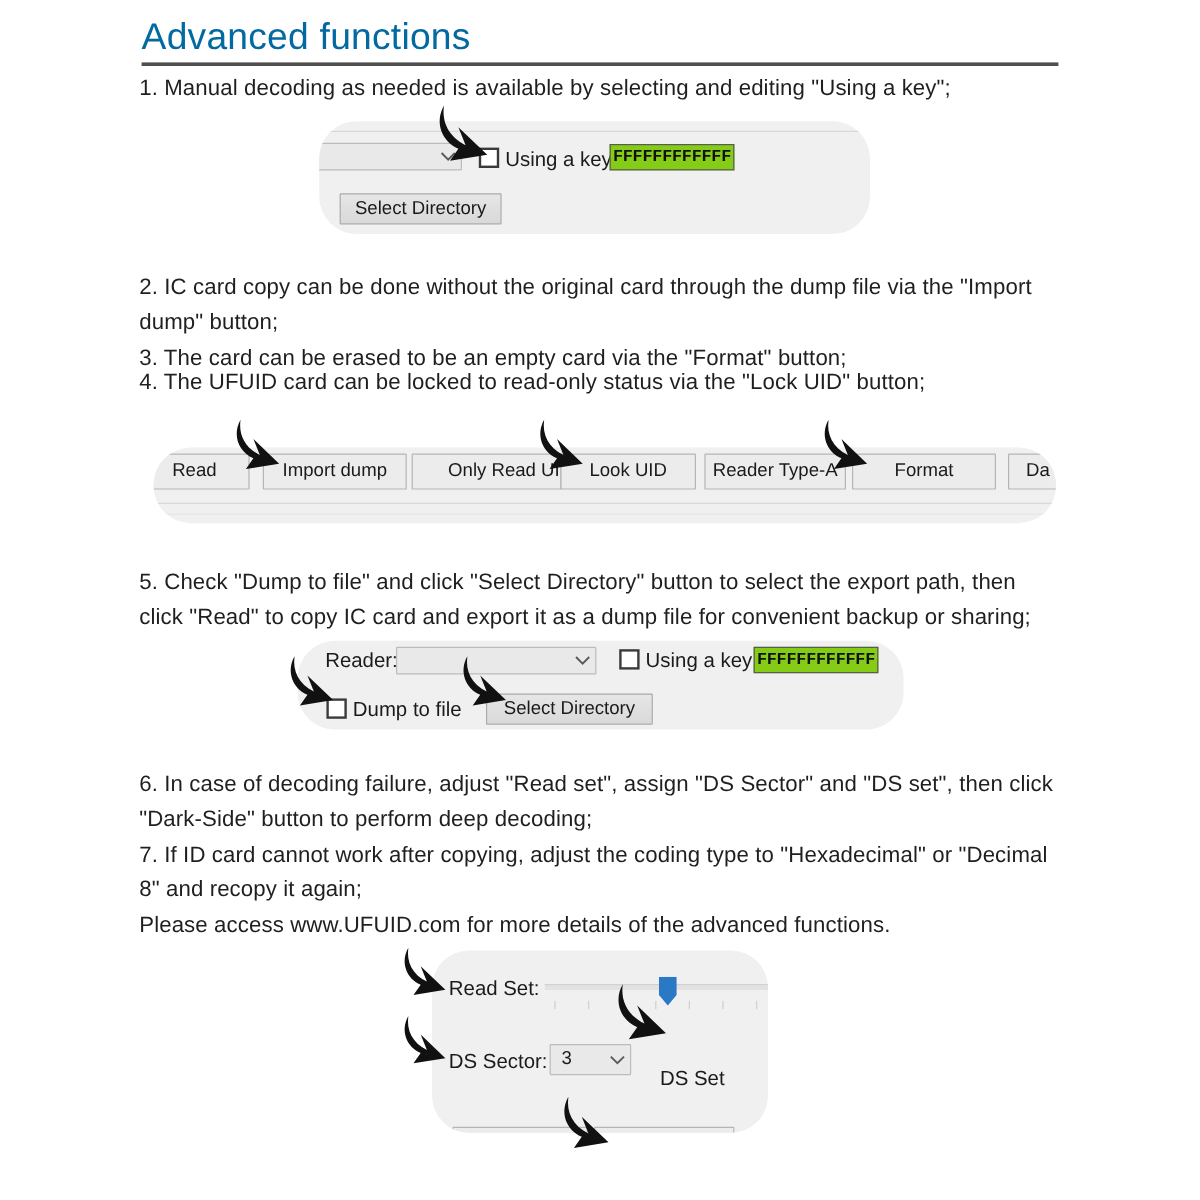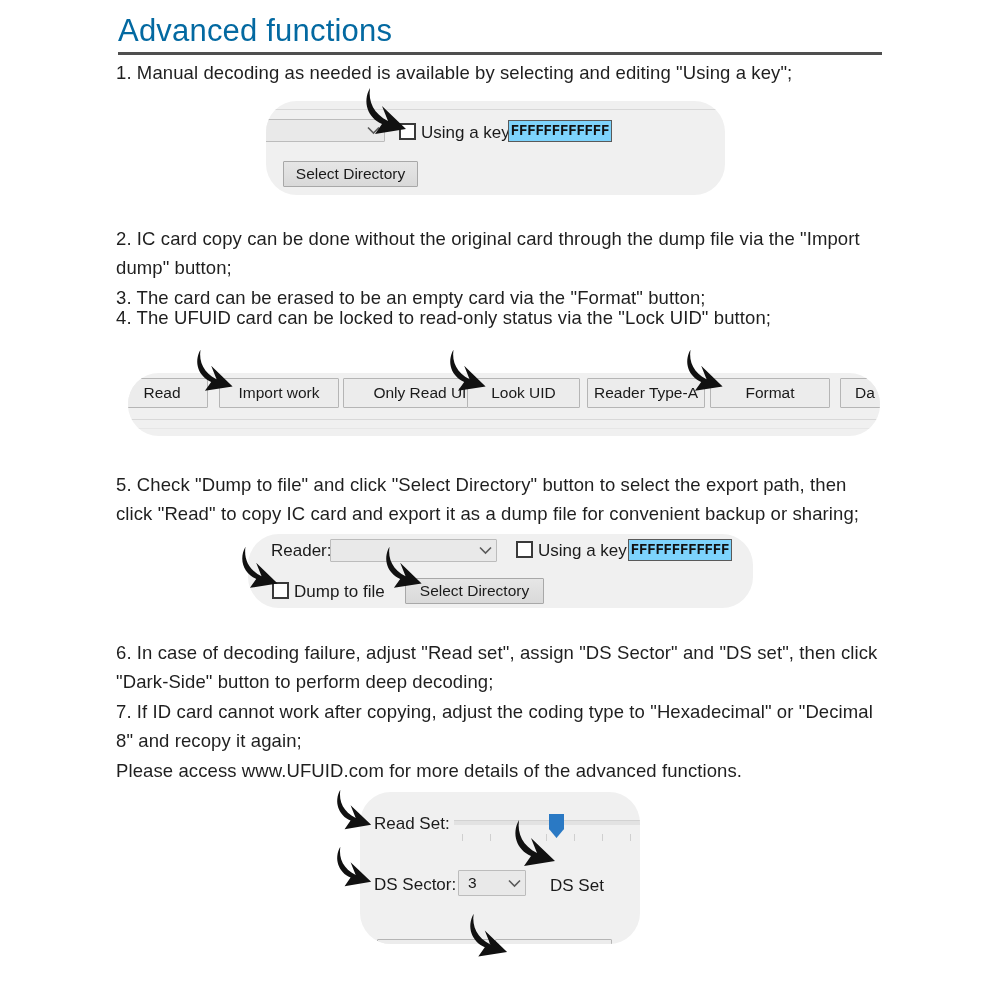--- a/index.html
+++ b/index.html
@@ -126,21 +126,21 @@
     box-sizing: border-box;
   }
   .ui-label {
     position: absolute;
     font-size: 17px;
     color: #1b1b1b;
     white-space: nowrap;
   }
   .ui-text {
     position: absolute;
-    background: #7dd3fc;
+    background: #84cc16;
     border: 1px solid #5a5a5a;
     box-sizing: border-box;
     display: flex;
     align-items: center;
     justify-content: center;
     font-family: "Liberation Mono", monospace;
     font-size: 14px;
     font-weight: 700;
     letter-spacing: -0.2px;
     color: #111111;
@@ -217,21 +217,21 @@
 </div>
 
 <div class="arrow" style="left:362px; top:86px;">
   <svg width="62" height="56" viewBox="0 0 62 56">
     <path d="M8 2 C6 16, 12 28, 26 35 L20 20 L44 43 L13 48 L20 38 C6 32, 0 16, 8 2 Z" fill="#111111"></path>
   </svg>
 </div>
 
 <div class="panel" style="left:128px; top:373px; width:752px; height:63px;">
   <div class="ui-btn flat" style="left:-12px; top:5px; width:92px; height:30px;">Read</div>
-  <div class="ui-btn flat" style="left:91px; top:5px; width:120px; height:30px;">Import work</div>
+  <div class="ui-btn flat" style="left:91px; top:5px; width:120px; height:30px;">Import dump</div>
   <div class="ui-btn flat" style="left:215px; top:5px; width:125px; height:30px;padding-left:40px;">Only Read UID</div>
   <div class="ui-btn flat" style="left:339px; top:5px; width:113px; height:30px;">Look UID</div>
   <div class="ui-btn flat" style="left:459px; top:5px; width:118px; height:30px;">Reader Type-A</div>
   <div class="ui-btn flat" style="left:582px; top:5px; width:120px; height:30px;">Format</div>
   <div class="ui-btn flat" style="left:712px; top:5px; width:70px; height:30px; justify-content:flex-start; padding-left:14px;">Da</div>
   <div class="panel-inner-line" style="top:46px;"></div>
   <div class="panel-inner-line" style="top:55px; background:#e6e6e6;"></div>
 </div>
 
 <div class="arrow" style="left:190px; top:348px;">
@@ -304,21 +304,21 @@
 
   <div class="ui-combo" style="left:98px; top:78px; width:68px; height:26px;">
     <span class="combo-val">3</span>
     <span class="chev">
       <svg width="13" height="9" viewBox="0 0 13 9">
           <path d="M1 1.5 L6.5 7 L12 1.5" fill="none" stroke="#5a5a5a" stroke-width="1.6"></path>
         </svg>
     </span>
   </div>
 
-  <div class="ui-label" style="left:190px; top:84px;">DS Set</div>
+  <div class="ui-label" style="left:190px; top:97px;">DS Set</div>
 
   <div class="ui-btn flat" style="left:17px; top:147px; width:113px; height:28px;">Format</div>
   <div class="ui-btn flat" style="left:135px; top:147px; width:117px; height:28px;">Dark-Side</div>
   <div class="ui-btn flat" style="left:-12px; top:147px; width:22px; height:28px;"></div>
 </div>
 
 <div class="arrow" style="left:332px; top:788px;">
   <svg width="56" height="48" viewBox="0 0 62 56">
     <path d="M8 2 C6 16, 12 28, 26 35 L20 20 L44 43 L13 48 L20 38 C6 32, 0 16, 8 2 Z" fill="#111111"></path>
   </svg>

